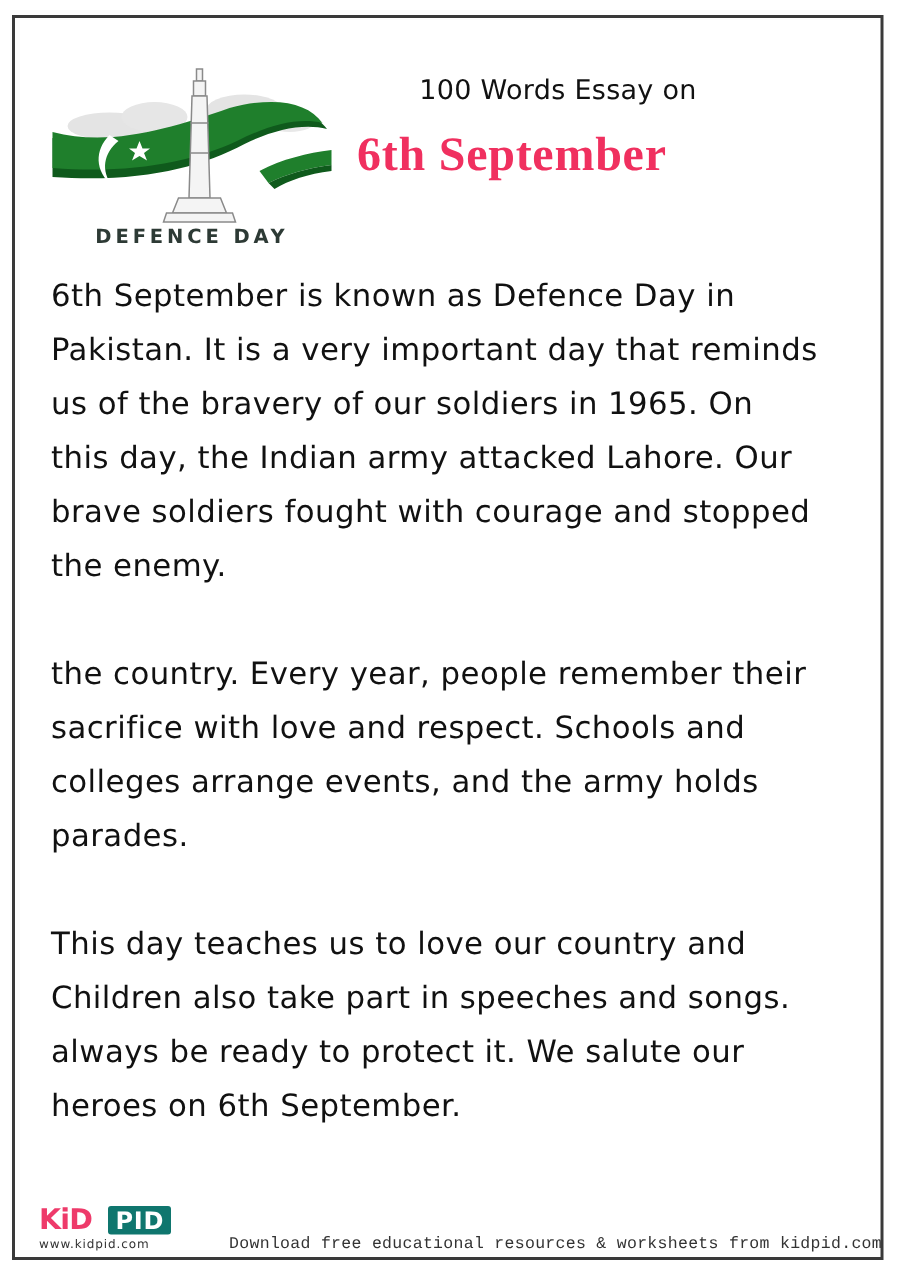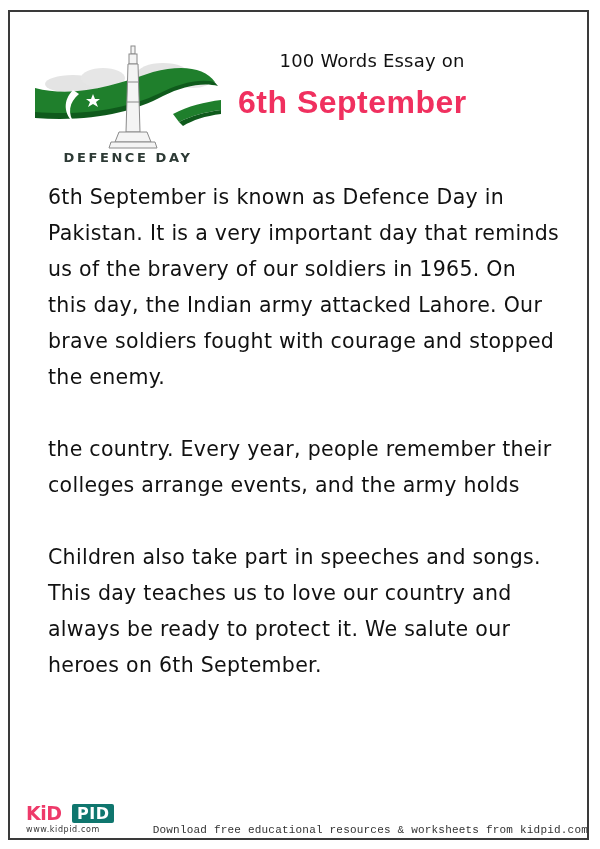--- a/index.html
+++ b/index.html
@@ -41,40 +41,40 @@
       font-family: "DejaVu Sans", sans-serif;
       font-size: 18px;
       color: #111;
       letter-spacing: 0.2px;
       white-space: nowrap;
     }
     .title {
       position: absolute;
       left: 238px;
       top: 84px;
-      font-family: Liberation Sans, sans-serif;
+      font-family: Liberation Serif, serif;
       font-weight: bold;
       font-size: 32px;
       color: #f0305f;
       letter-spacing: 0.5px;
       white-space: nowrap;
     }
     .essay-body {
       position: absolute;
       left: 34px;
       top: 179px;
       width: 535px;
       font-family: "DejaVu Sans", sans-serif;
       font-size: 20.5px;
       line-height: 36px;
       color: #111;
       letter-spacing: 0.3px;
     }
     .essay-paragraph {
-      margin: 0 0 36px 14px;
+      margin: 0 0 36px 0;
     }
     .essay-line {
       display: block;
       white-space: nowrap;
     }
     .footer-logo {
       position: absolute;
       left: 26px;
       top: 802px;
       width: 100px;
@@ -172,25 +172,27 @@
   <p class="essay-paragraph">
     <span class="essay-line">6th September is known as Defence Day in</span>
     <span class="essay-line">Pakistan. It is a very important day that reminds</span>
     <span class="essay-line">us of the bravery of our soldiers in 1965. On</span>
     <span class="essay-line">this day, the Indian army attacked Lahore. Our</span>
     <span class="essay-line">brave soldiers fought with courage and stopped</span>
     <span class="essay-line">the enemy.</span>
   </p>
   <p class="essay-paragraph">
     <span class="essay-line">the country. Every year, people remember their</span>
+    <span class="essay-line">sacrifice with love and respect. Schools and</span>
     <span class="essay-line">colleges arrange events, and the army holds</span>
+    <span class="essay-line">parades.</span>
   </p>
   <p class="essay-paragraph">
+    <span class="essay-line">This day teaches us to love our country and</span>
     <span class="essay-line">Children also take part in speeches and songs.</span>
-    <span class="essay-line">This day teaches us to love our country and</span>
     <span class="essay-line">always be ready to protect it. We salute our</span>
     <span class="essay-line">heroes on 6th September.</span>
   </p>
 </div>
 
 <div class="footer-logo">
   <span class="logo-kid">KiD</span>
   <span class="logo-pid">PID</span>
   <span class="logo-url">www.kidpid.com</span>
 </div>

